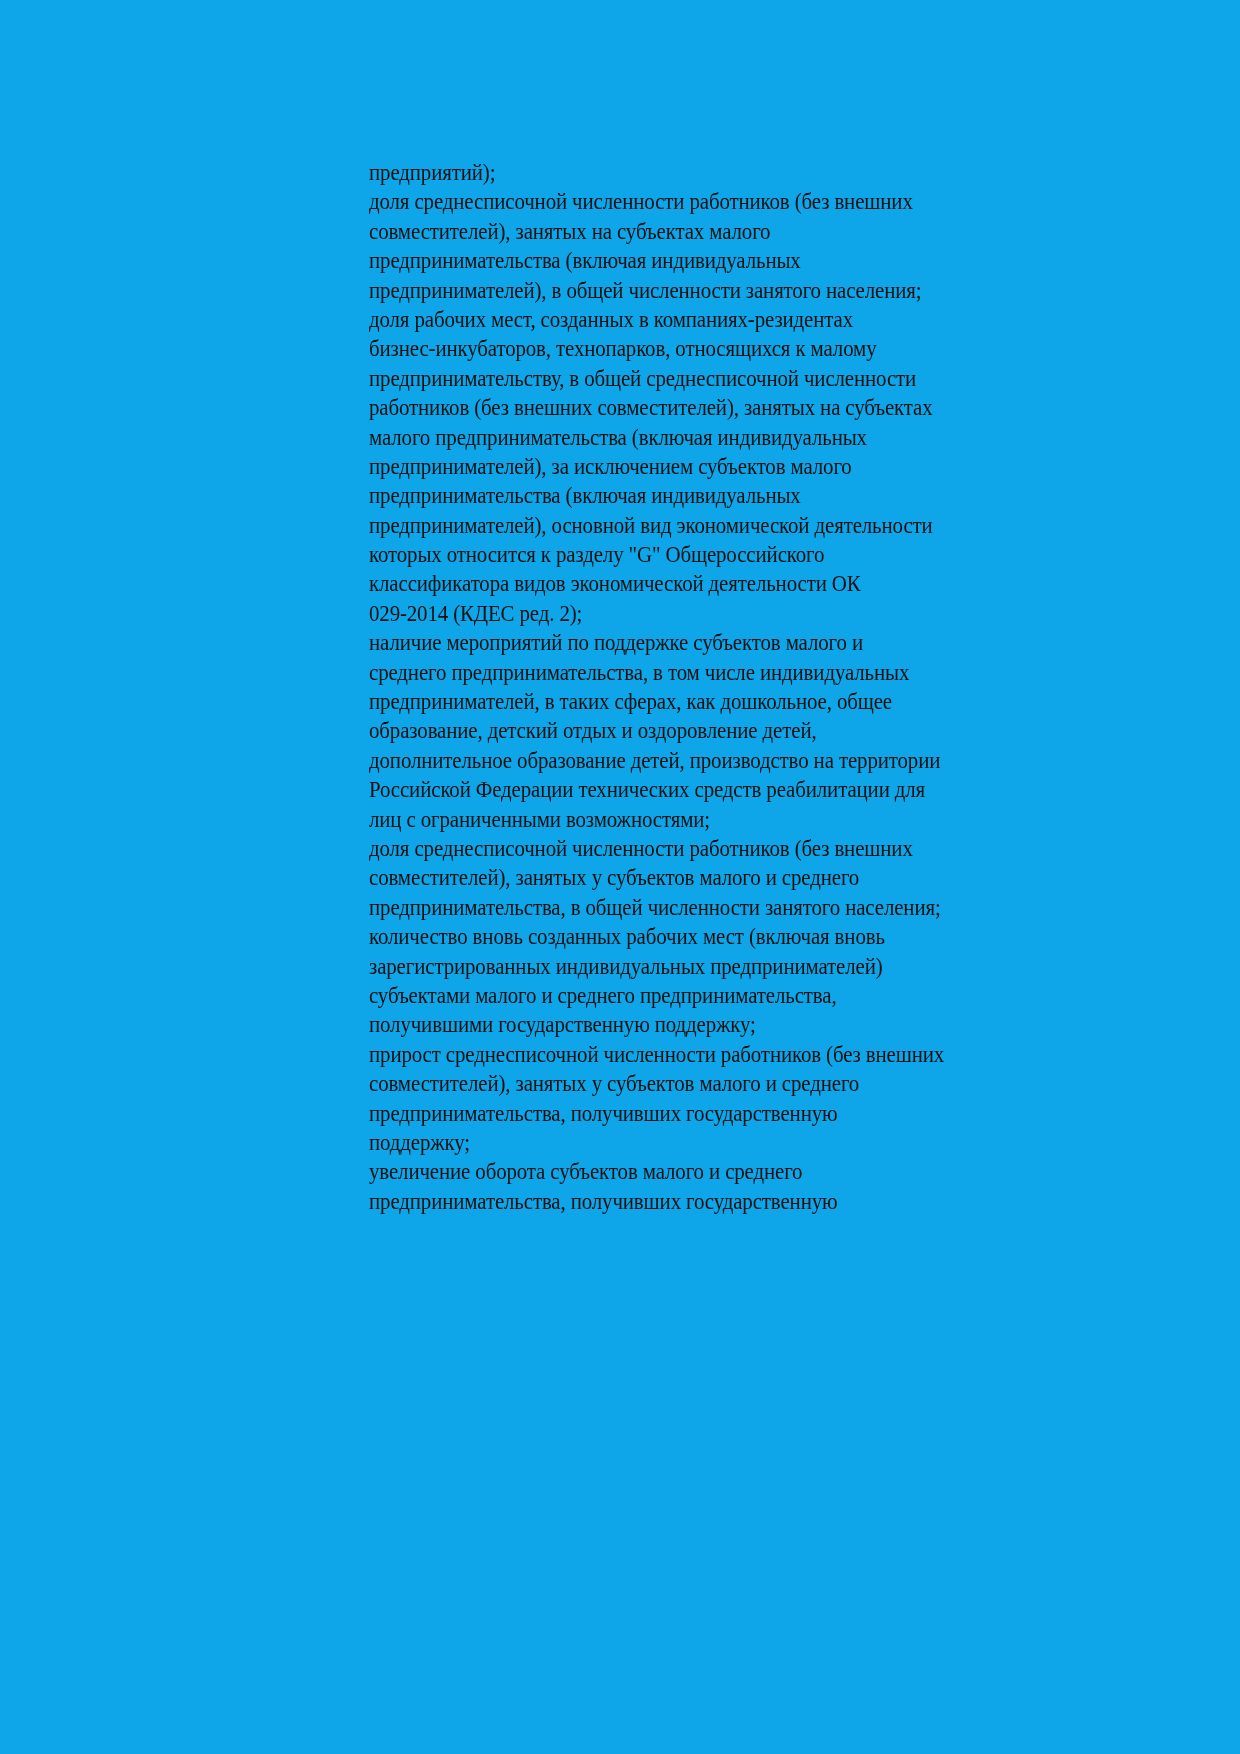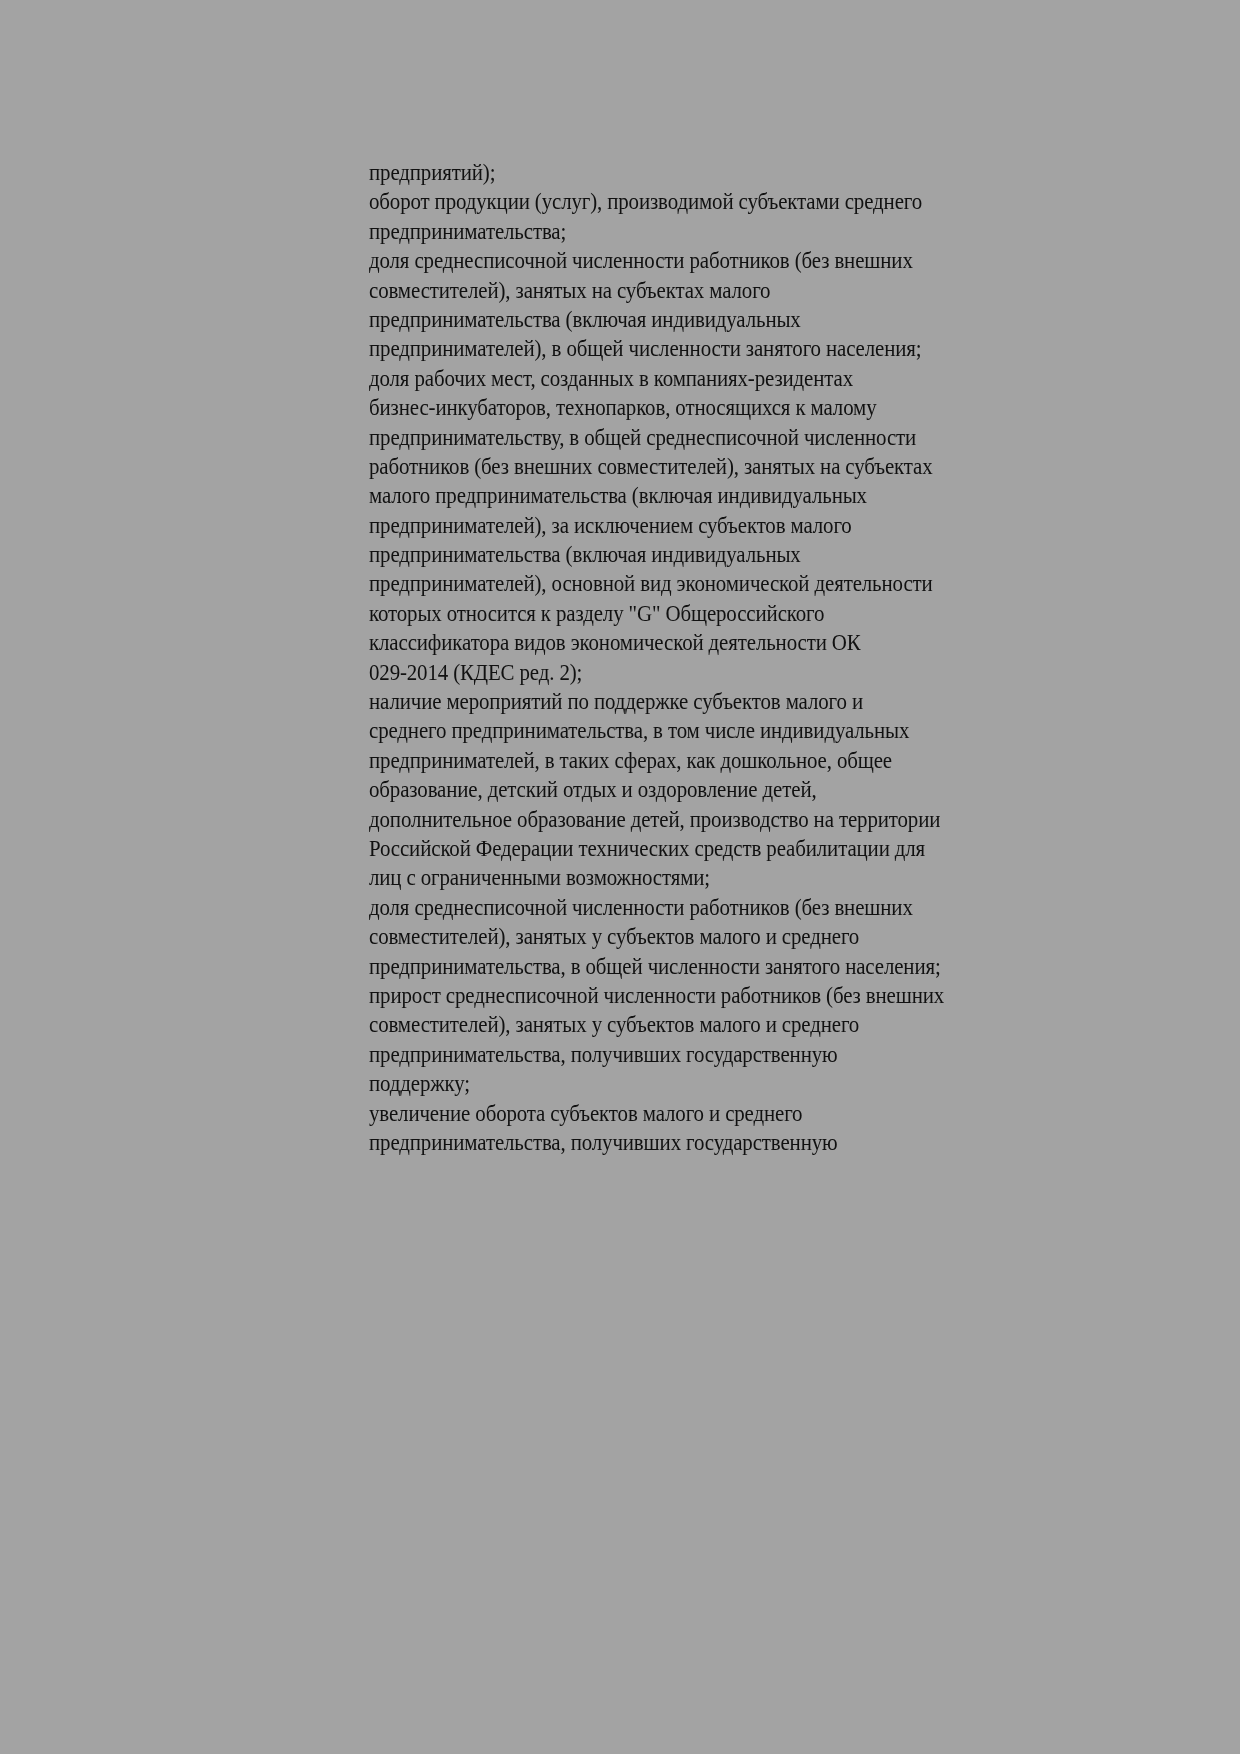--- a/index.html
+++ b/index.html
@@ -12,21 +12,21 @@
       height: 1754px;
       position: relative;
       overflow: hidden;
     }
     .page {
       position: absolute;
       left: 0;
       top: 0;
       width: 1240px;
       height: 1754px;
-      background: #a3a3a3;
+      background: #0ea5e9;
     }
     .text-block {
       position: absolute;
       left: 369px;
       top: 158px;
       width: 720px;
       font-family: "Liberation Serif", "DejaVu Serif", serif;
       font-size: 22.5px;
       line-height: 29.4px;
       color: #111111;
@@ -46,24 +46,20 @@
 </head>
 <body>
 
 <div class="page">
   <div class="text-block">
 
     <div class="item">
       <span class="line">предприятий);</span>
     </div>
 
-    <div class="item">
-      <span class="line">оборот продукции (услуг), производимой субъектами среднего</span>
-      <span class="line">предпринимательства;</span>
-    </div>
 
 
     <div class="item">
       <span class="line">доля среднесписочной численности работников (без внешних</span>
       <span class="line">совместителей), занятых на субъектах малого</span>
       <span class="line">предпринимательства (включая индивидуальных</span>
       <span class="line">предпринимателей), в общей численности занятого населения;</span>
     </div>
 
     <div class="item">
@@ -92,20 +88,26 @@
 
 
 
 
     <div class="item">
       <span class="line">доля среднесписочной численности работников (без внешних</span>
       <span class="line">совместителей), занятых у субъектов малого и среднего</span>
       <span class="line">предпринимательства, в общей численности занятого населения;</span>
     </div>
 
+    <div class="item">
+      <span class="line">количество вновь созданных рабочих мест (включая вновь</span>
+      <span class="line">зарегистрированных индивидуальных предпринимателей)</span>
+      <span class="line">субъектами малого и среднего предпринимательства,</span>
+      <span class="line">получившими государственную поддержку;</span>
+    </div>
 
     <div class="item">
       <span class="line">прирост среднесписочной численности работников (без внешних</span>
       <span class="line">совместителей), занятых у субъектов малого и среднего</span>
       <span class="line">предпринимательства, получивших государственную</span>
       <span class="line">поддержку;</span>
     </div>
 
     <div class="item">
       <span class="line">увеличение оборота субъектов малого и среднего</span>

